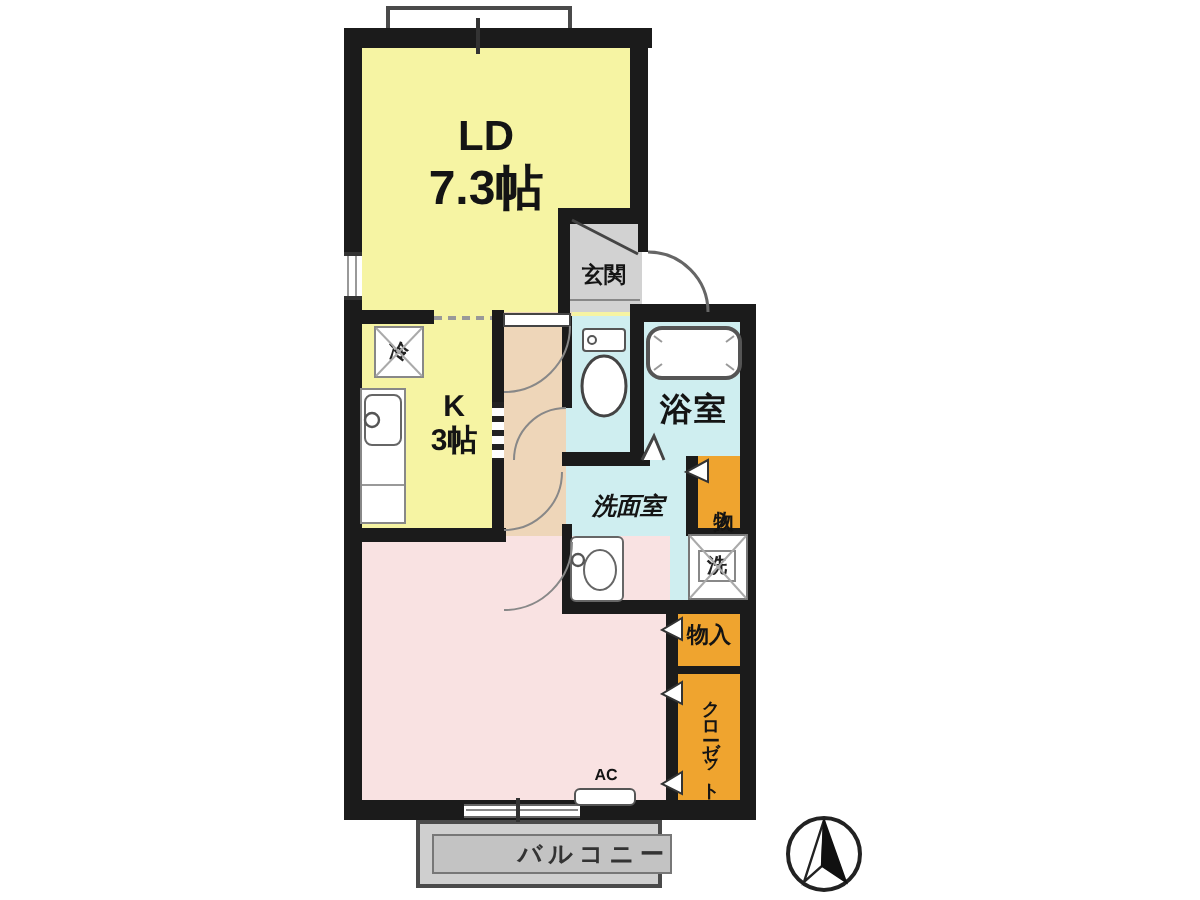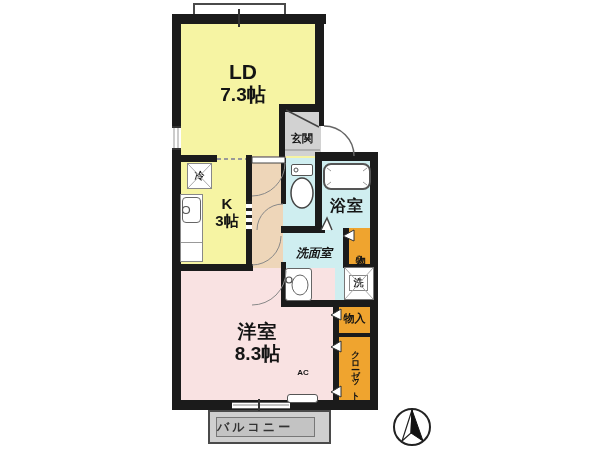--- a/index.html
+++ b/index.html
@@ -32,21 +32,21 @@
   <div class="abs fill-genkan" style="left:283px;top:108px;width:38px;height:48px;"></div>
   <div class="abs fill-wet" style="left:283px;top:158px;width:38px;height:72px;"></div>
   <div class="abs fill-wet" style="left:318px;top:158px;width:54px;height:72px;"></div>
   <div class="abs fill-wet" style="left:283px;top:230px;width:62px;height:72px;"></div>
   <div class="abs fill-stor" style="left:348px;top:228px;width:24px;height:38px;"></div>
   <div class="abs fill-stor" style="left:337px;top:302px;width:35px;height:34px;"></div>
   <div class="abs fill-stor" style="left:337px;top:336px;width:35px;height:68px;"></div>
   <div class="abs fill-west" style="left:178px;top:268px;width:157px;height:138px;"></div>
 
   <div class="abs" style="left:208px;top:410px;width:123px;height:34px;background:#cfcfcf;border:2px solid #4a4a4a;box-sizing:border-box;">
-    <div class="abs" style="left:6px;top:5px;width:99px;height:20px;background:#c3c3c3;border:1px solid #777;box-sizing:border-box;display:flex;align-items:center;justify-content:flex-start;">
+    <div class="abs" style="left:6px;top:5px;width:120px;height:20px;background:#c3c3c3;border:1px solid #777;box-sizing:border-box;display:flex;align-items:center;justify-content:flex-end;">
       <span style="font-size:12px;font-weight:bold;color:#333;letter-spacing:3px;white-space:nowrap;">バルコニー</span>
     </div>
   </div>
 
   <div class="abs" style="left:193px;top:3px;width:93px;height:13px;background:#fff;border:2px solid #4a4a4a;box-sizing:border-box;"></div>
 
   <div class="wall" style="left:172px;top:14px;width:154px;height:10px;"></div>
   <div class="wall" style="left:172px;top:14px;width:9px;height:112px;"></div>
   <div class="wall" style="left:172px;top:150px;width:9px;height:260px;"></div>
   <div class="wall" style="left:172px;top:400px;width:206px;height:10px;"></div>
@@ -80,36 +80,32 @@
   <div class="fixture" style="left:187px;top:163px;width:25px;height:26px;border:1px solid #888;box-sizing:border-box;display:flex;align-items:center;justify-content:center;">
     <span style="font-size:10px;font-weight:bold;color:#222;background:rgba(255,255,255,.6);">冷</span>
   </div>
   <div class="fixture" style="left:323px;top:163px;width:48px;height:27px;border:2px solid #555;border-radius:8px;box-sizing:border-box;"></div>
   <div class="fixture" style="left:291px;top:164px;width:22px;height:12px;border:1px solid #555;border-radius:2px;box-sizing:border-box;"></div>
   <div class="fixture" style="left:285px;top:268px;width:27px;height:33px;border:1px solid #666;border-radius:3px;box-sizing:border-box;"></div>
   <div class="fixture" style="left:344px;top:267px;width:30px;height:33px;border:1px solid #777;box-sizing:border-box;"></div>
   <div class="fixture" style="left:349px;top:275px;width:19px;height:16px;border:1px solid #888;box-sizing:border-box;display:flex;align-items:center;justify-content:center;">
     <span style="font-size:10px;font-weight:bold;color:#222;">洗</span>
   </div>
-  <div class="rl" style="left:288px;top:368px;width:30px;height:10px;font-size:8px;">
+  <div class="rl" style="left:288px;top:383px;width:30px;height:10px;font-size:8px;">
     <span>AC</span>
   </div>
   <div class="fixture" style="left:287px;top:394px;width:31px;height:9px;border:1px solid #555;border-radius:3px;box-sizing:border-box;"></div>
 
   <div class="rl" style="left:182px;top:52px;width:122px;height:62px;">
     <span style="font-size:21px;">LD</span>
-    <span style="font-size:19px;">7.3帖</span>
+    <span style="font-size:24px;">7.3帖</span>
   </div>
   <div class="rl" style="left:203px;top:190px;width:48px;height:44px;">
     <span style="font-size:15px;">K</span>
     <span style="font-size:15px;">3帖</span>
-  </div>
-  <div class="rl" style="left:180px;top:312px;width:155px;height:62px;">
-    <span style="font-size:19px;letter-spacing:1px;">洋室</span>
-    <span style="font-size:19px;">8.3帖</span>
   </div>
   <div class="rl" style="left:285px;top:131px;width:34px;height:14px;">
     <span style="font-size:11px;">玄関</span>
   </div>
   <div class="rl" style="left:322px;top:198px;width:50px;height:16px;">
     <span style="font-size:16px;letter-spacing:1px;">浴室</span>
   </div>
   <div class="rl" style="left:287px;top:246px;width:54px;height:16px;">
     <span style="font-size:12px;font-style:italic;">洗面室</span>
   </div>

